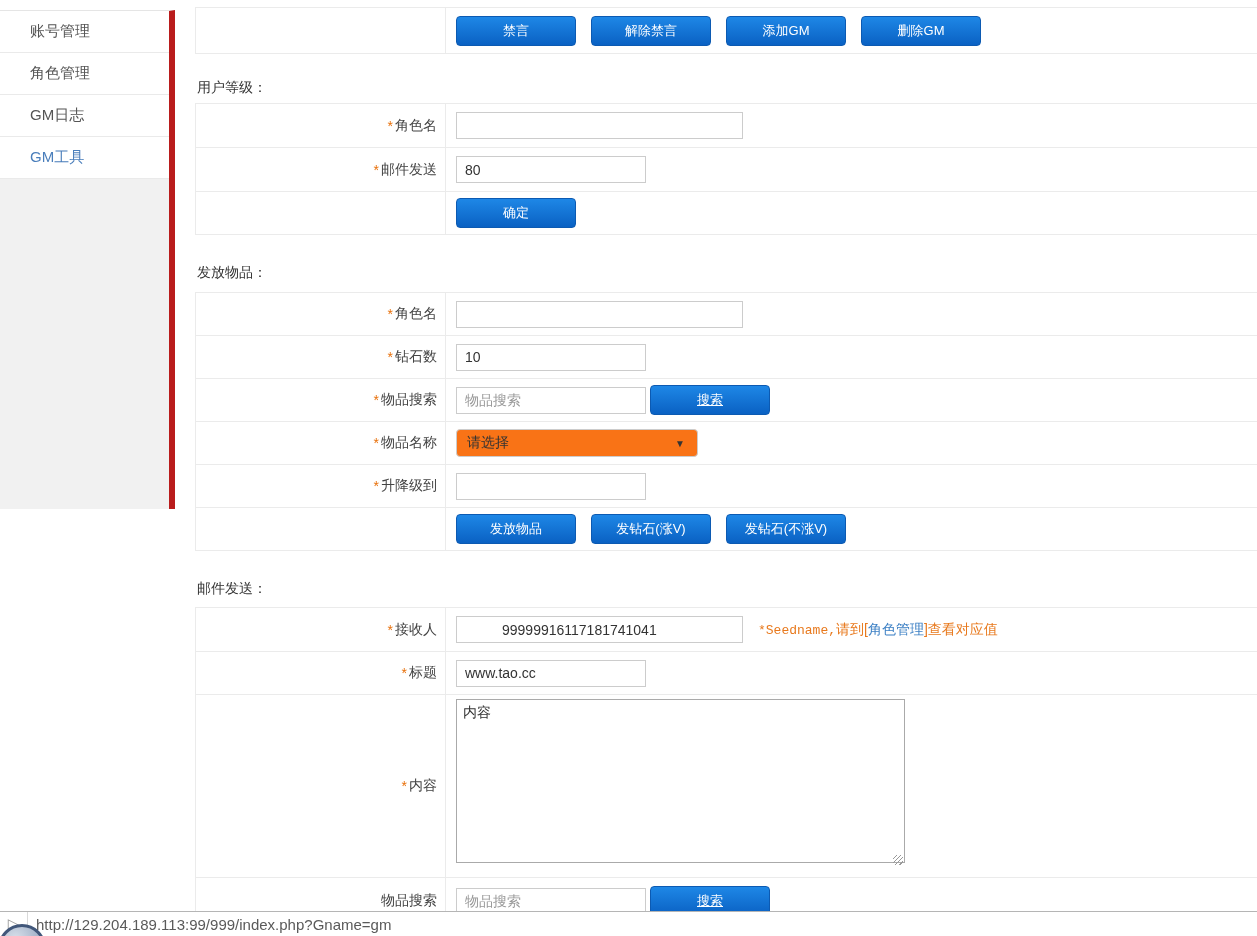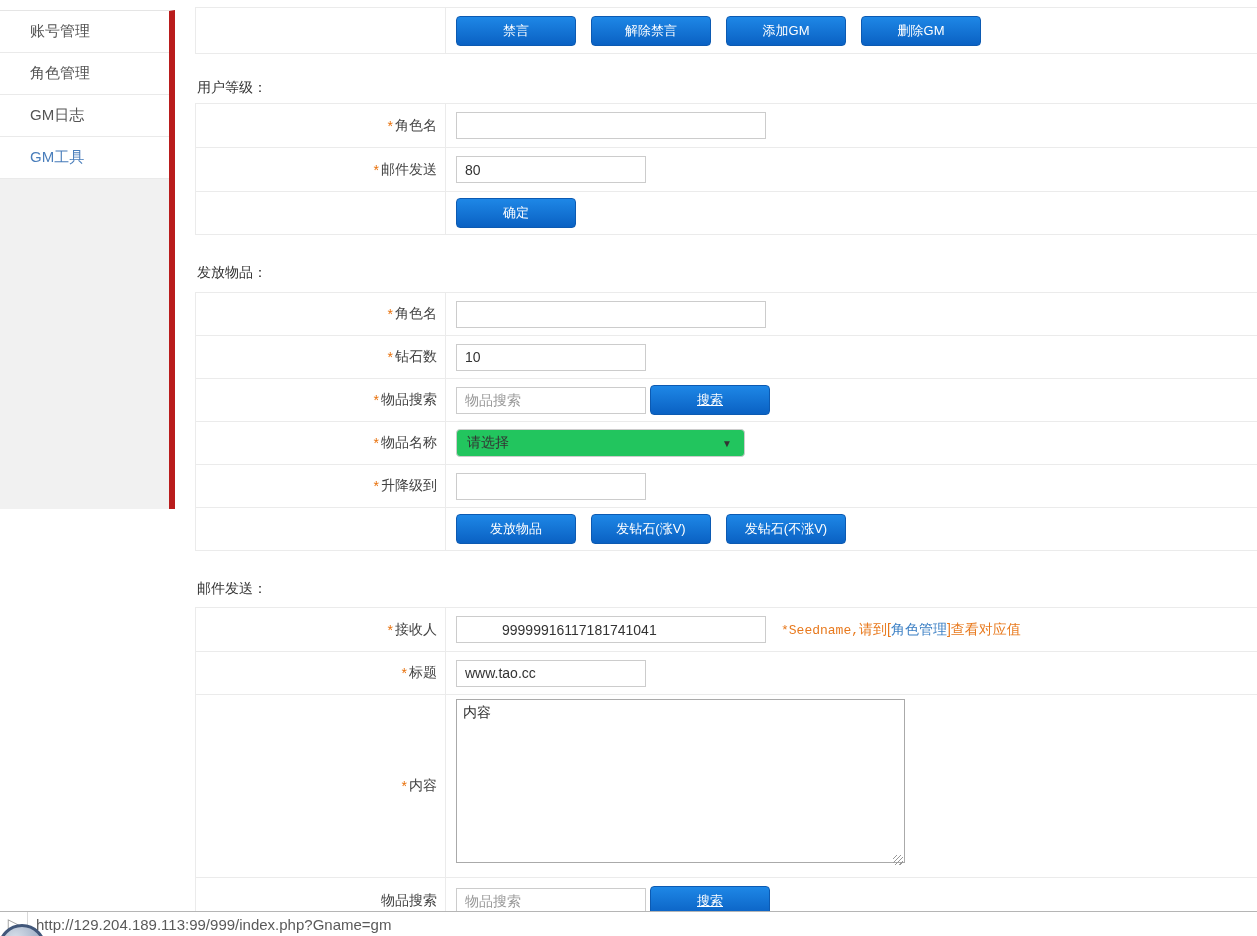--- a/index.html
+++ b/index.html
@@ -23,23 +23,23 @@
   .star { color:#e8700a; margin-right:2px; font-size:14px; }
 
   .sect { position:absolute; left:197px; font-size:14px; color:#333; }
 
   
   .btn { min-width:120px; height:30px; display:inline-flex; align-items:center; justify-content:center; padding:0 6px;
          border:1px solid #0c5ab2; border-radius:4px; color:#fff; font-size:13px; cursor:pointer;
          background:linear-gradient(#1e87e6,#0a61c3); }
   .inp { height:27px; border:1px solid #ccc; border-radius:0; padding:0 8px; font-size:14px; color:#333; font-family:inherit; background:#fff; }
   .inp::placeholder { color:#999; }
-  .w270 { width:310px;padding-left:45px; } .w190 { width:190px; }
+  .w270 { width:287px;padding-left:45px; } .w190 { width:190px; }
   .tight { margin-left:-11px;text-decoration:underline; }
-  .selectbox { width:289px; height:28px; border:1px solid #ccc; border-radius:4px; background:#22c55e; display:flex; align-items:center; justify-content:space-between; padding:0 12px 0 10px; font-size:14px; color:#333; cursor:pointer; }
+  .selectbox { width:242px; height:28px; border:1px solid #ccc; border-radius:4px; background:#f97316; display:flex; align-items:center; justify-content:space-between; padding:0 12px 0 10px; font-size:14px; color:#333; cursor:pointer; }
   .selectbox .arrow { font-size:10px; color:#333; }
   .ta { width:449px; height:164px; border:1px solid #aaa; padding:4px 6px; font-size:14px; color:#333; font-family:inherit; resize:none; position:relative; }
   .ta-wrap { position:relative; }
   .resize-grip { position:absolute; right:2px; bottom:2px; width:10px; height:10px;
                  background:repeating-linear-gradient(-45deg, transparent 0 2px, #999 2px 3px); }
   .note { font-size:14px; color:#e8791d; white-space:nowrap; }
   .note .mono { font-family:"Liberation Mono","DejaVu Sans Mono",monospace; font-size:13px; }
   .note a { color:#3b7fc4; text-decoration:none; cursor:pointer; }
 
   

